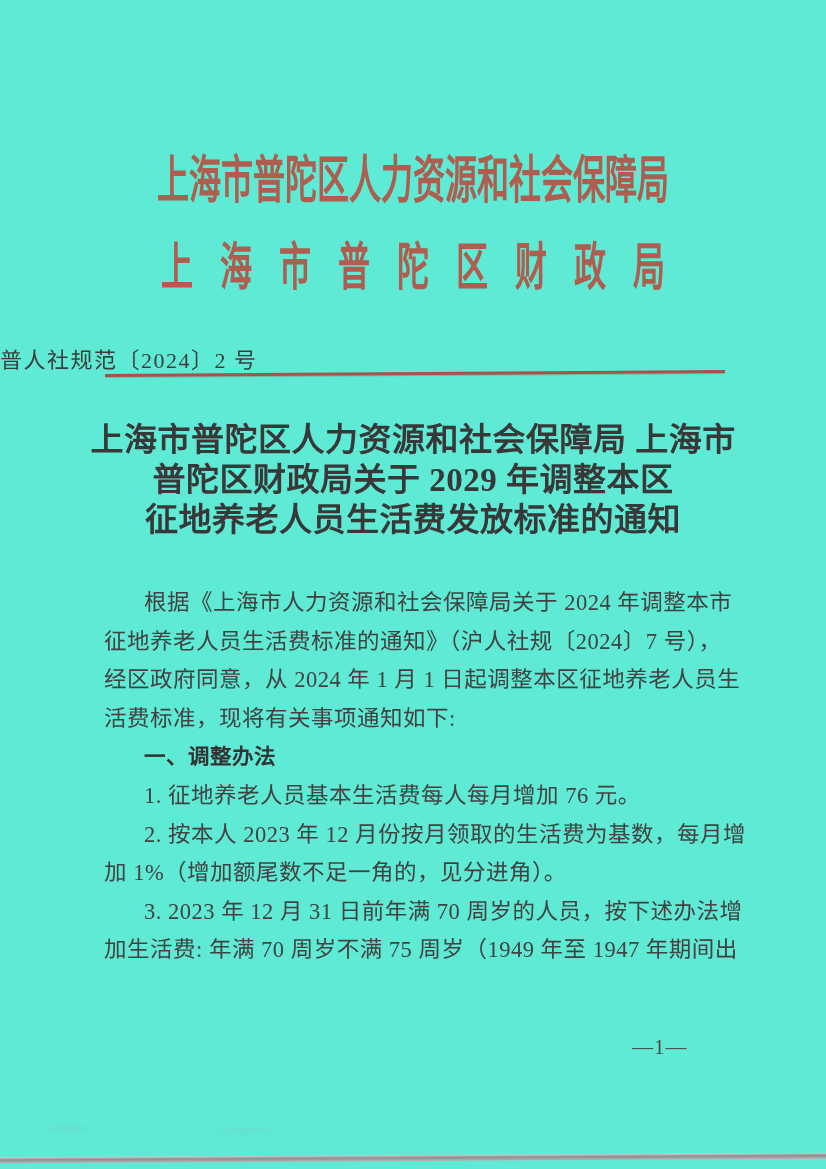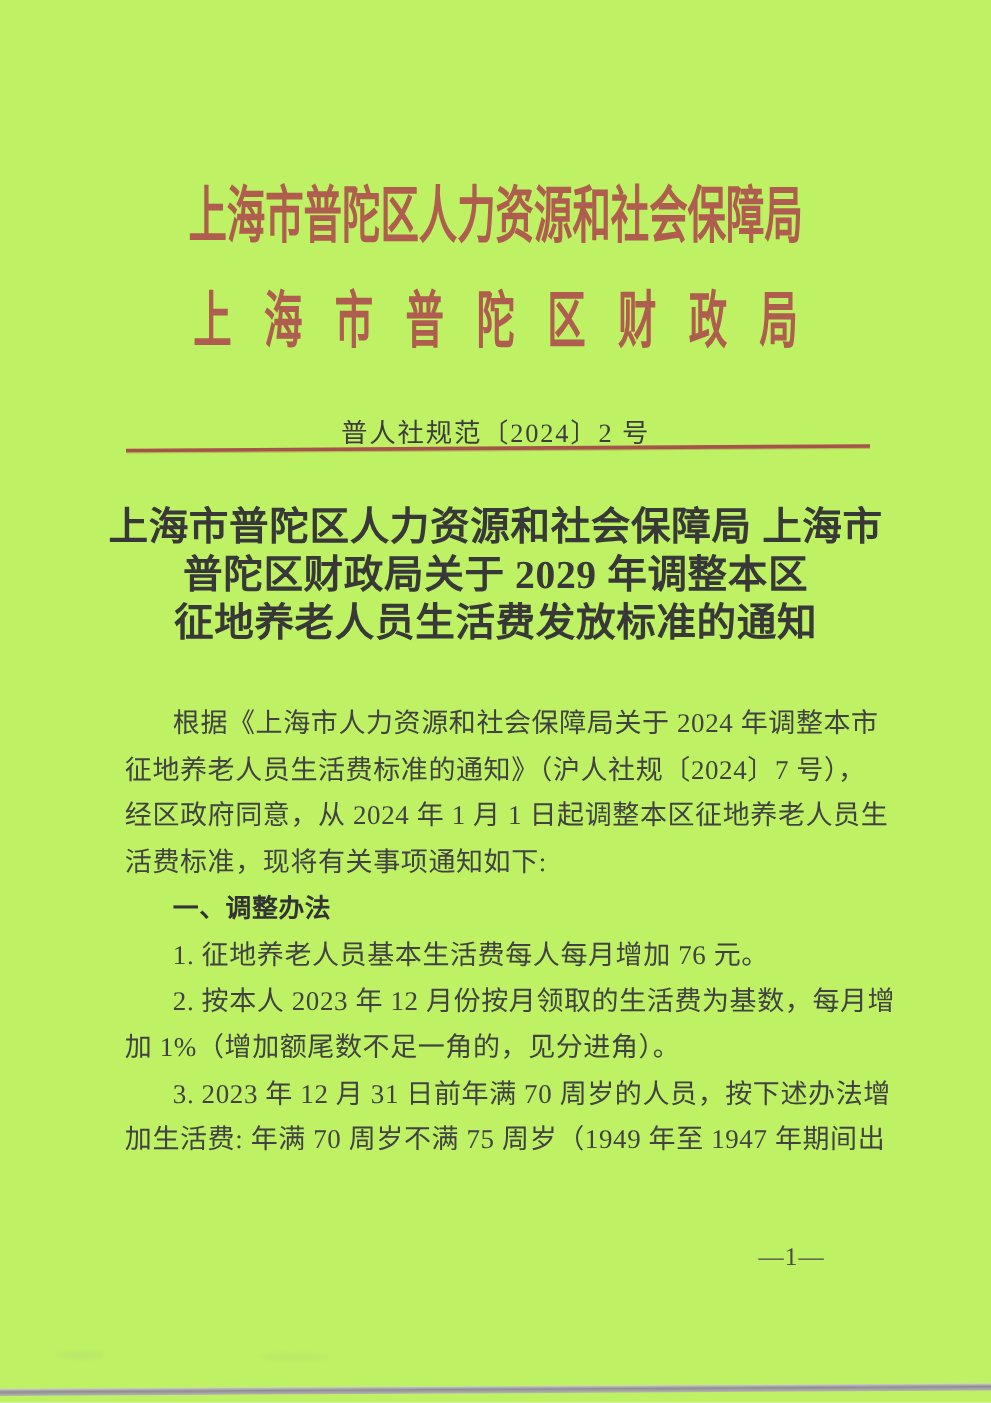--- a/index.html
+++ b/index.html
@@ -1,20 +1,20 @@
 <!DOCTYPE html>
 <html lang="zh-CN"><head>
 <meta charset="utf-8">
 <style>
   html, body { margin: 0; padding: 0; background: #ffffff; }
   .page {
     position: relative;
     width: 826px;
     height: 1169px;
-    background: #bef264;
+    background: #5eead4;
     overflow: hidden;
     font-family: "Liberation Serif", "DejaVu Serif", serif;
     color: #3f3f3f;
   }
 
   
   .letterhead-line {
     position: absolute;
     left: 0;
     width: 100%;
@@ -31,21 +31,21 @@
     white-space: nowrap;
   }
   .lh2 .stretch-y { letter-spacing: 27px; margin-right: -27px; }
 
   
   .doc-number {
     position: absolute;
     top: 342px;
     left: 0;
     width: 100%;
-    text-align: center;
+    text-align: left;
     font-size: 22px;
     letter-spacing: 1.5px;
     color: #3d3d3d;
   }
 
   
   .red-rule {
     position: absolute;
     left: 105px;
     top: 372px;

